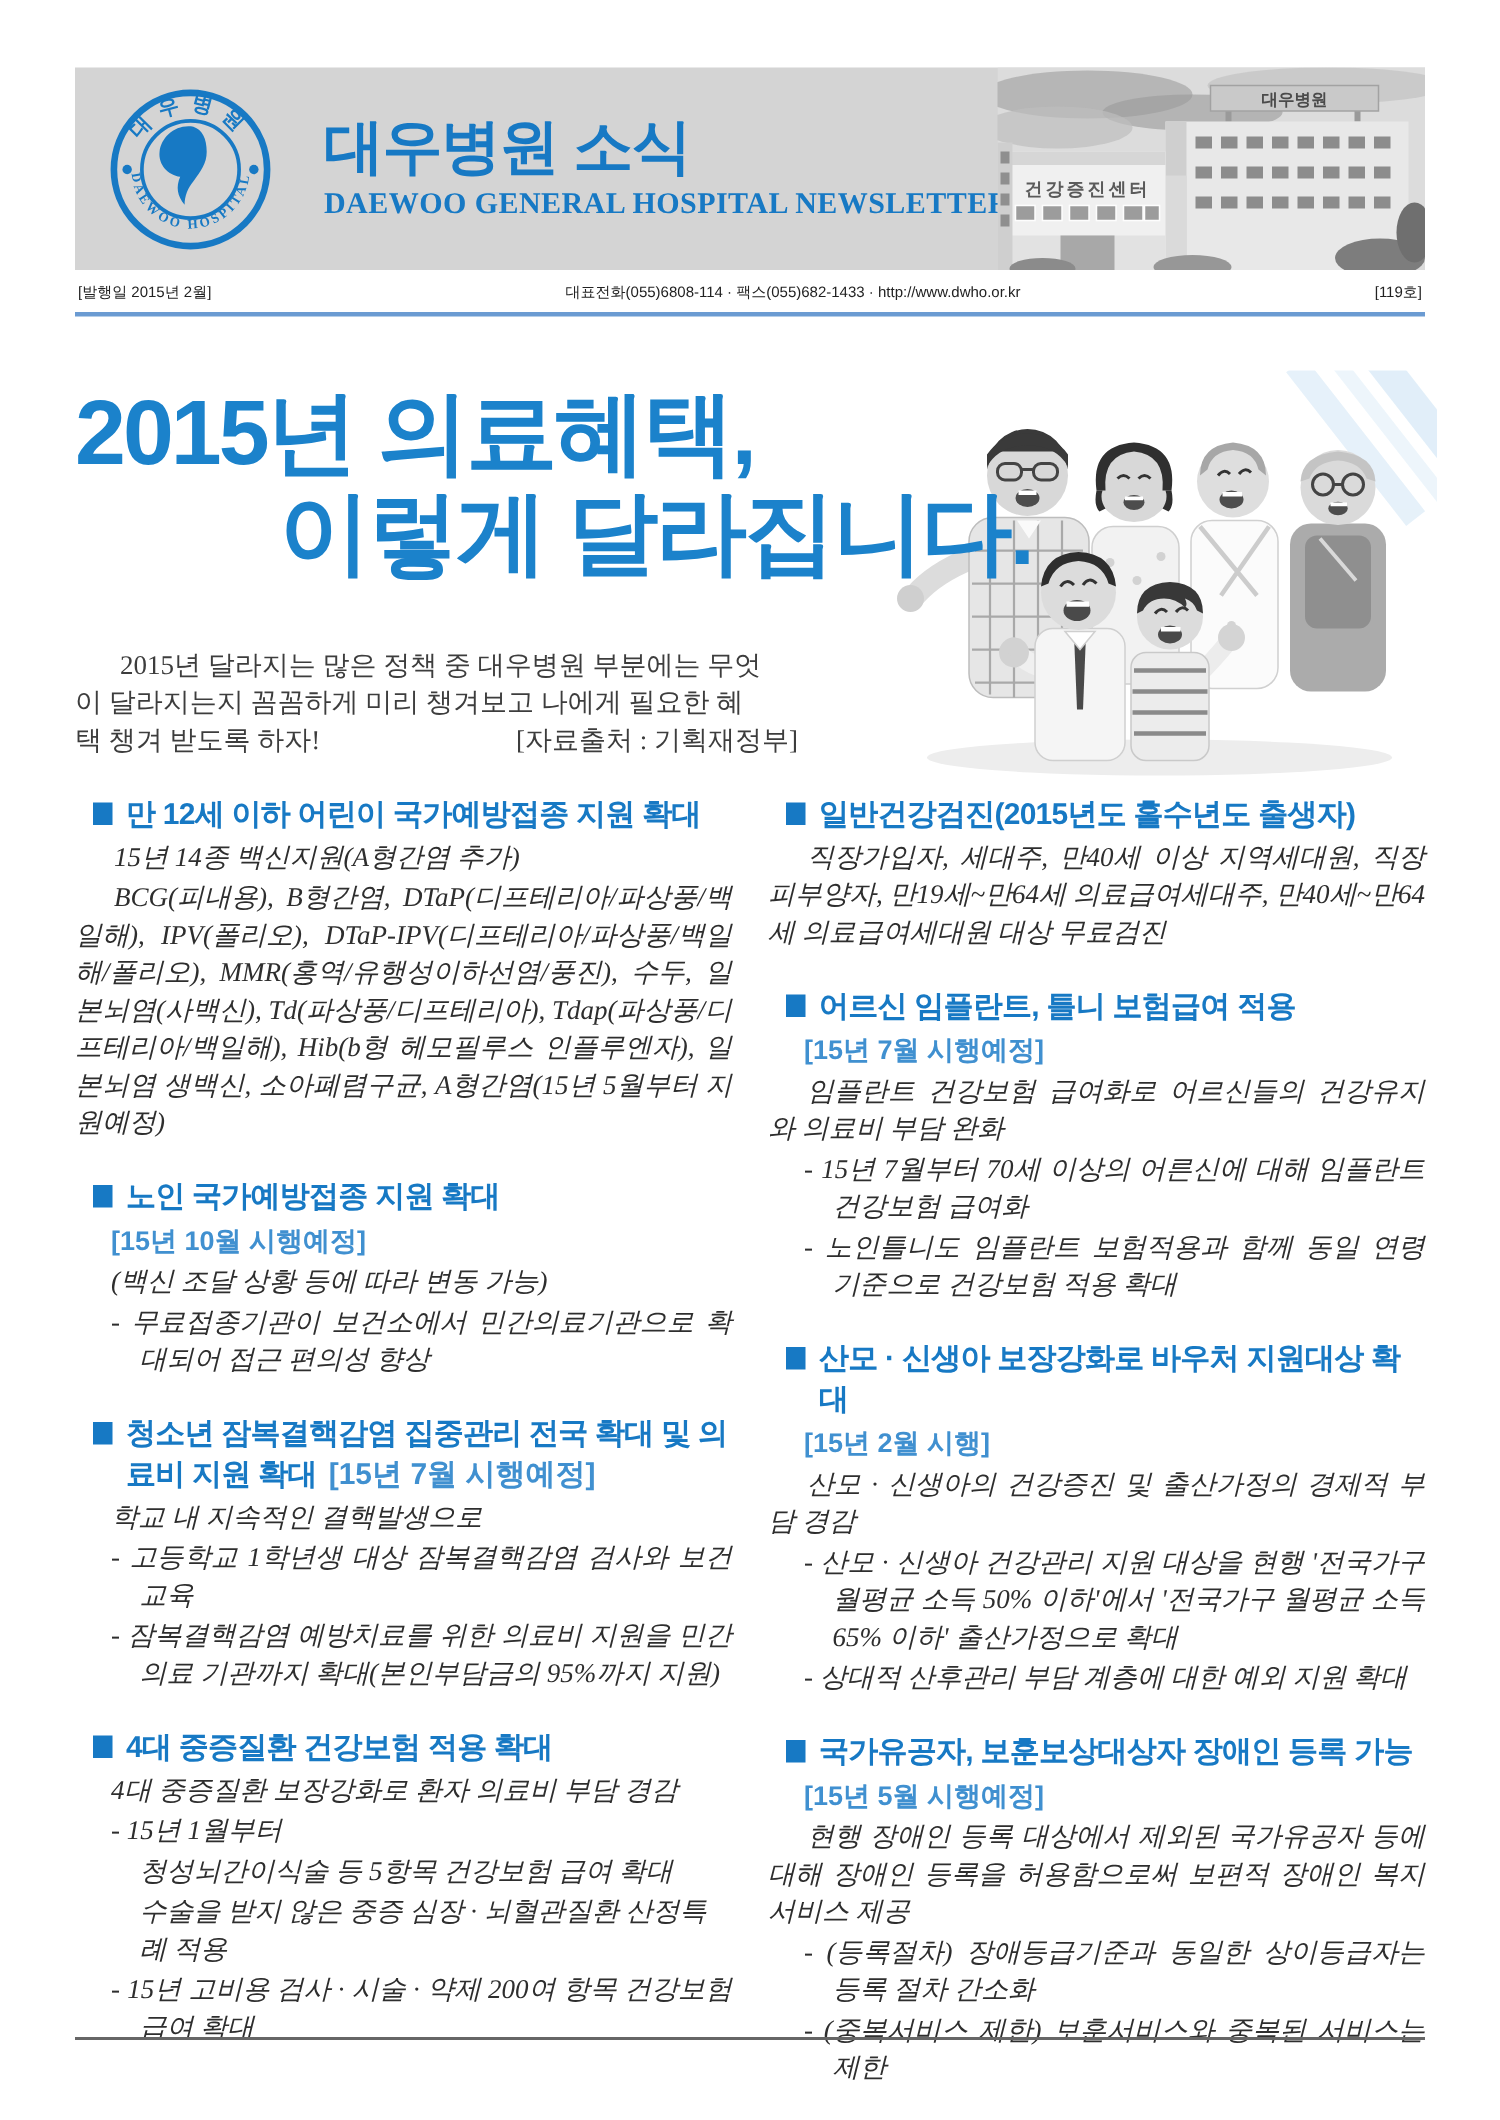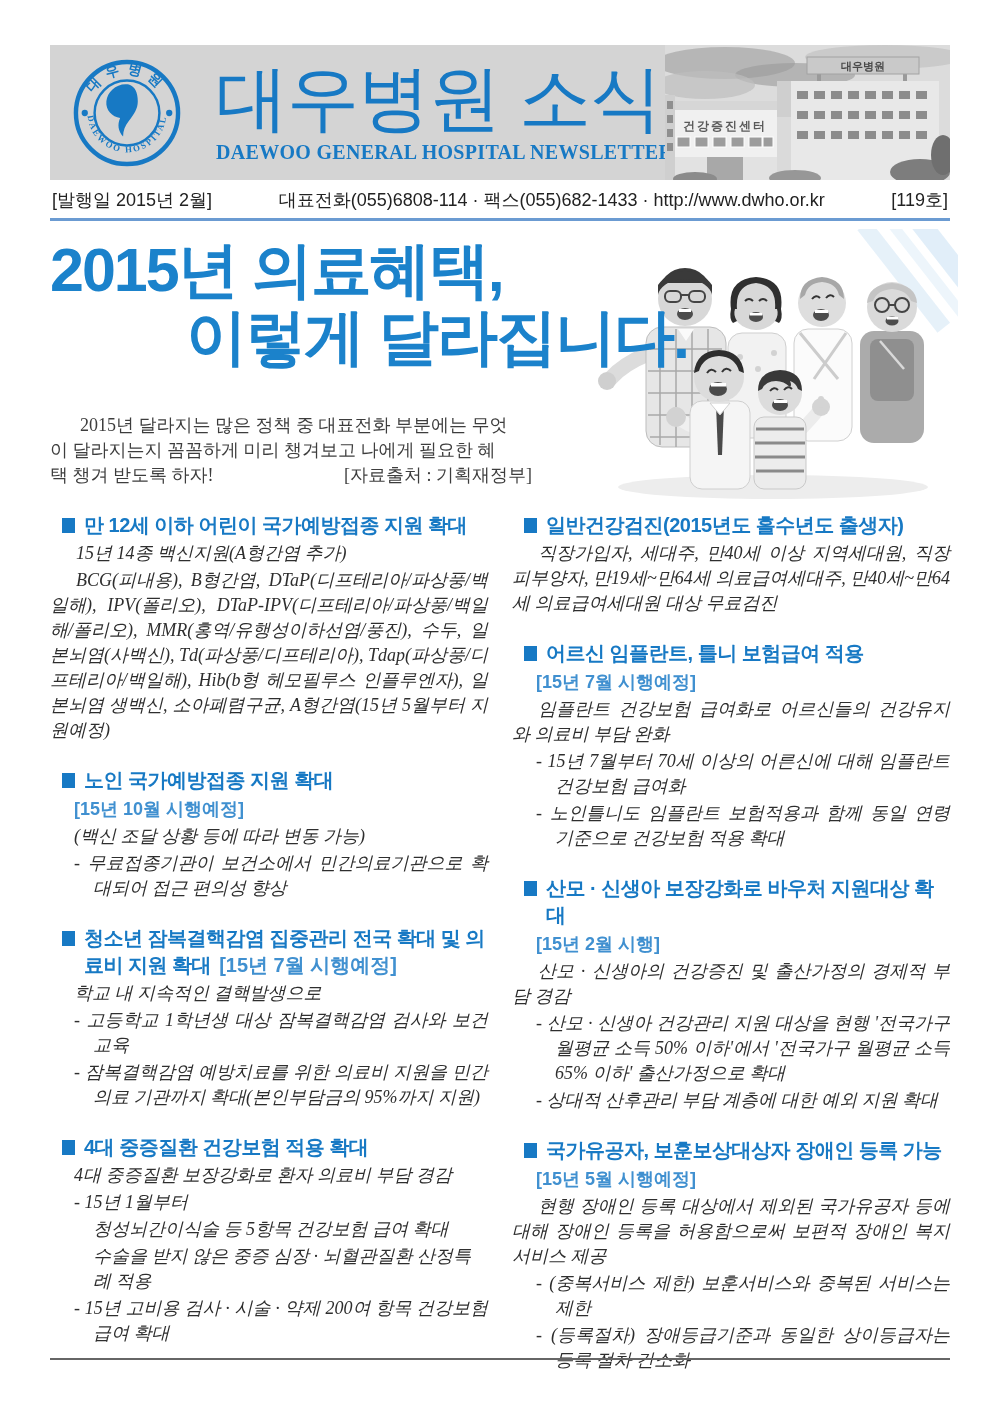--- a/index.html
+++ b/index.html
@@ -10,37 +10,37 @@
   }
   
   .masthead{
     margin-top:45px;height:135px;background:#d4d4d4;position:relative;
     display:flex;align-items:center;
   }
   .logo{width:110px;height:110px;margin-left:22px;flex:0 0 auto;}
   .mast-titles{margin-left:34px;}
   .mast-title{
     font-family:"Liberation Sans","DejaVu Sans",sans-serif;
-    font-size:72px;font-weight:400;letter-spacing:-1px;line-height:1;
+    font-size:40px;font-weight:700;letter-spacing:-1px;line-height:1;
     color:#1779c4;margin:0 0 7px 0;
   }
   .mast-subtitle{
     font-family:"Liberation Serif","DejaVu Serif",serif;
     font-size:20px;font-weight:700;color:#1779c4;letter-spacing:.3px;
   }
   .building-photo{position:absolute;right:0;top:0;width:285px;height:135px;}
   
   .info-bar{
     display:flex;justify-content:space-between;align-items:flex-end;
     font-family:"Liberation Sans","DejaVu Sans",sans-serif;
-    font-size:18px;color:#222;padding:8px 2px 6px 2px;
+    font-size:10px;color:#222;padding:8px 2px 6px 2px;
   }
   .blue-rule{height:3px;background:#6b9bd2;}
   
-  .feature{position:relative;margin-top:16px;}
+  .feature{position:relative;margin-top:44px;}
   .feature-title{position:relative;z-index:2;}
   .ft-line{
     font-family:"Liberation Sans","DejaVu Sans",sans-serif;
     font-size:61px;font-weight:900;color:#1b82cb;letter-spacing:-2px;
     line-height:67px;white-space:nowrap;
   }
   .ft-line2{margin-left:136px;}
   .illustration{position:absolute;top:-8px;right:-8px;width:370px;height:274px;z-index:1;}
   .intro{margin-top:42px;width:482px;font-size:18px;line-height:25px;color:#3d3d3d;}
   .intro-line1{text-indent:30px;}
@@ -272,21 +272,21 @@
         <circle cx="192" cy="164" r="22" fill="#dcdcdc"></circle>
         <path d="M170 162 q0 -20 22 -21 q22 1 22 21 l-4 -2 q-2 -6 -8 -8 q2 4 0 6 q-6 -6 -14 -6 q-10 0 -14 8 z" fill="#383838"></path>
         <path d="M182 162 q4 -5 8 -1" stroke="#333" stroke-width="2" fill="none"></path>
         <path d="M196 161 q4 -5 8 -1" stroke="#333" stroke-width="2" fill="none"></path>
         <ellipse cx="192" cy="176" rx="8" ry="6" fill="#4a4a4a"></ellipse>
         <rect x="186" y="171" width="13" height="3" fill="#fff"></rect>
       </svg>
     </div>
 
     <div class="intro">
-      <div class="intro-line1">2015년 달라지는 많은 정책 중 대표전화 부분에는 무엇</div>
+      <div class="intro-line1">2015년 달라지는 많은 정책 중 대우병원 부분에는 무엇</div>
       <div>이 달라지는지 꼼꼼하게 미리 챙겨보고 나에게 필요한 혜</div>
       <div class="intro-last">
         <span>택 챙겨 받도록 하자!</span>
         <span>[자료출처 : 기획재정부]</span>
       </div>
     </div>
   </section>
 
   <main class="columns">
     <div class="col" id="col-left">
@@ -347,21 +347,21 @@
             <div class="b-para">산모 · 신생아의 건강증진 및 출산가정의 경제적 부담 경감</div>
             <div class="b-dash">- 산모 · 신생아 건강관리 지원 대상을 현행 '전국가구 월평균 소득 50% 이하'에서 '전국가구 월평균 소득 65% 이하' 출산가정으로 확대</div>
             <div class="b-dash">- 상대적 산후관리 부담 계층에 대한 예외 지원 확대</div>
           </div>
         </section>
         <section class="section">
           <h3 class="section-title"><span class="bullet"></span><span>국가유공자, 보훈보상대상자 장애인 등록 가능</span></h3>
           <div class="schedule">[15년 5월 시행예정]</div>
           <div class="sec-body">
             <div class="b-para">현행 장애인 등록 대상에서 제외된 국가유공자 등에 대해 장애인 등록을 허용함으로써 보편적 장애인 복지서비스 제공</div>
+            <div class="b-dash">- (등록절차) 장애등급기준과 동일한 상이등급자는 등록 절차 간소화</div>
             <div class="b-dash">- (중복서비스 제한) 보훈서비스와 중복된 서비스는 제한</div>
-            <div class="b-dash">- (등록절차) 장애등급기준과 동일한 상이등급자는 등록 절차 간소화</div>
           </div>
         </section>
       </div>
   </main>
 
   <div class="bottom-rule"></div>
 </div>
 
 </body></html>

